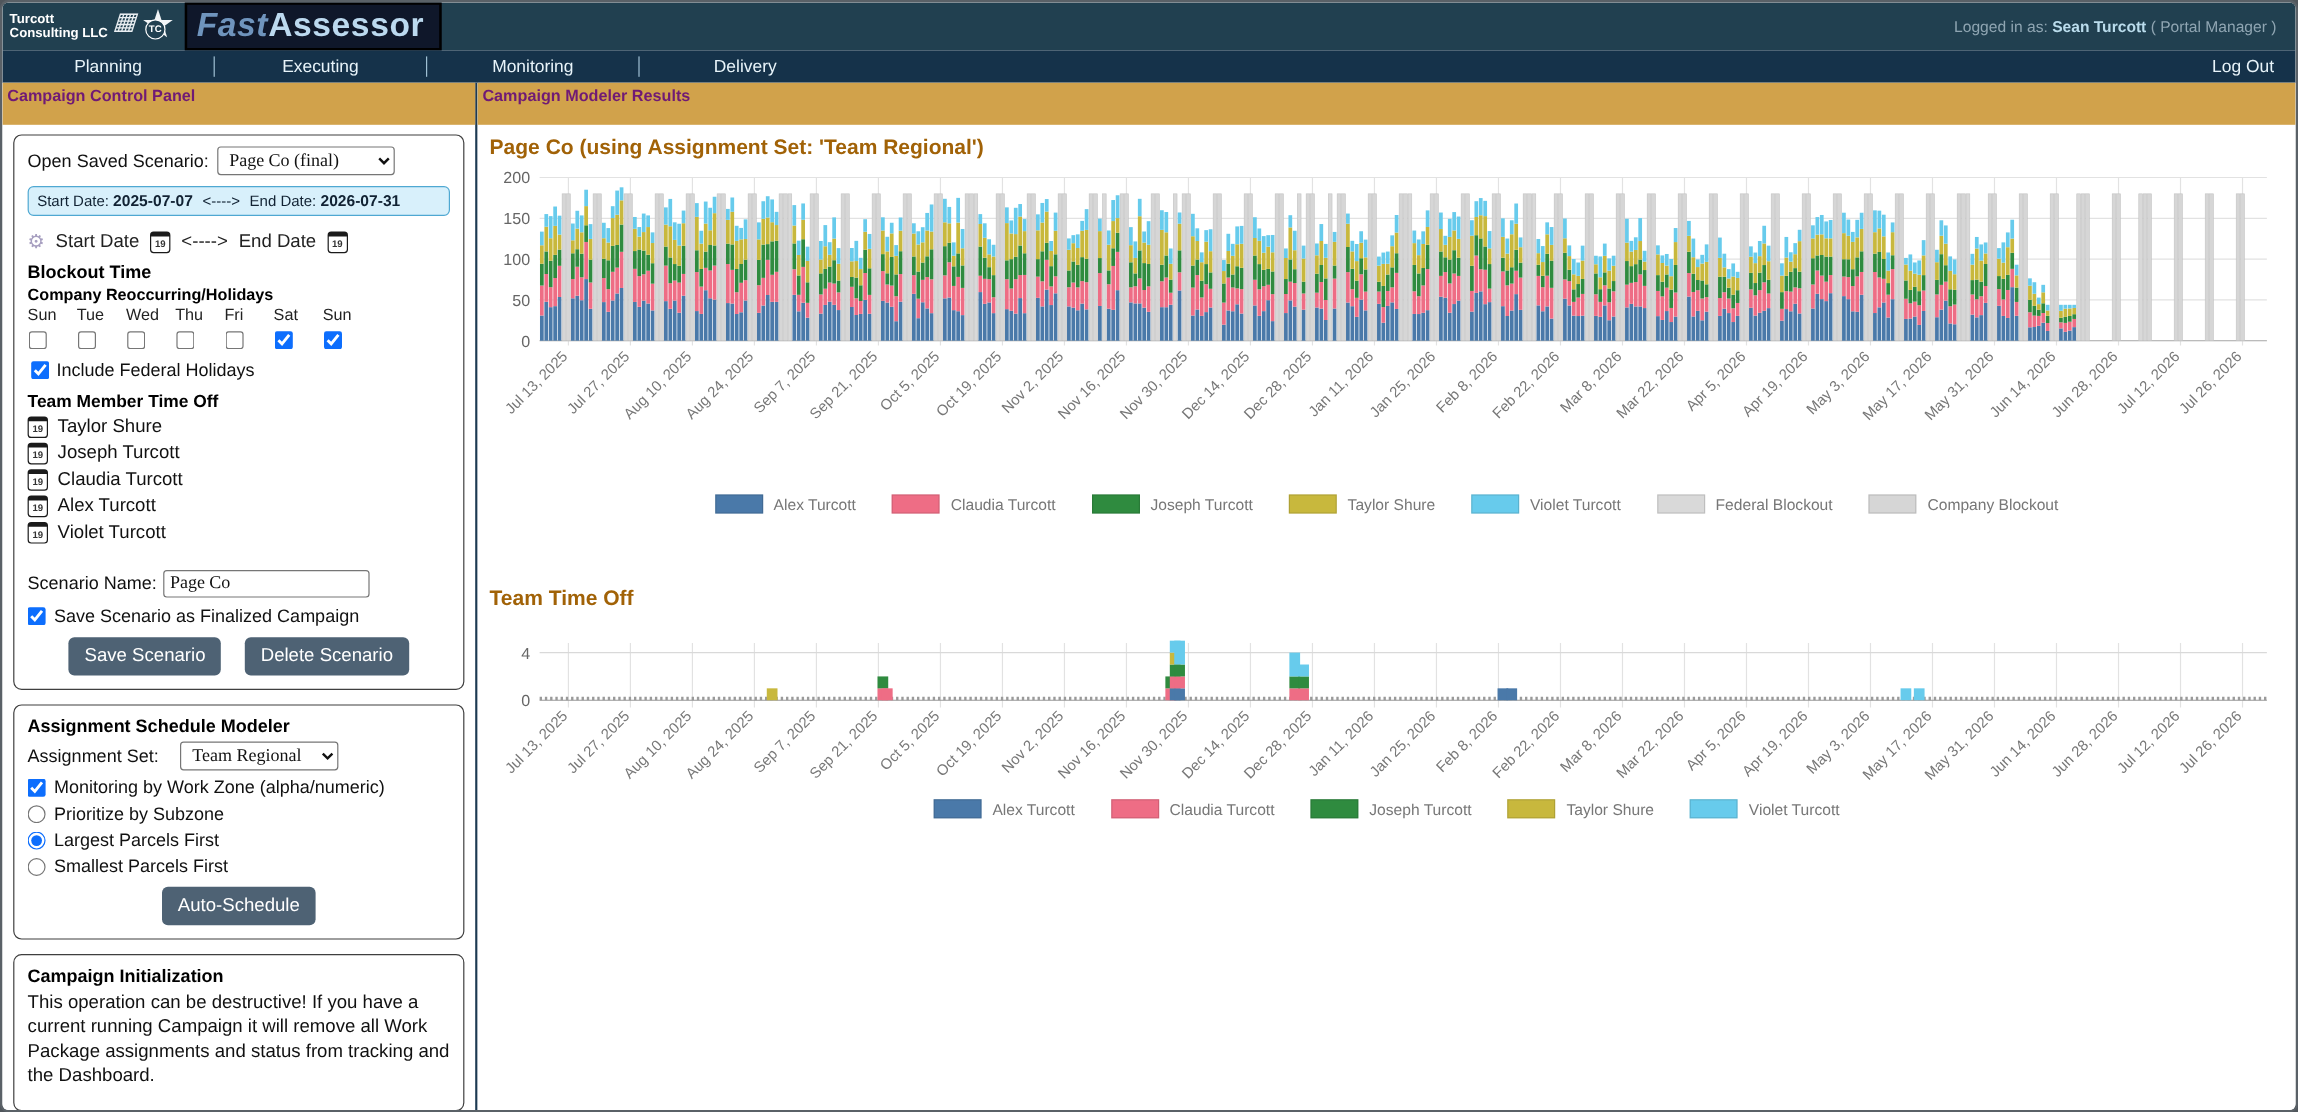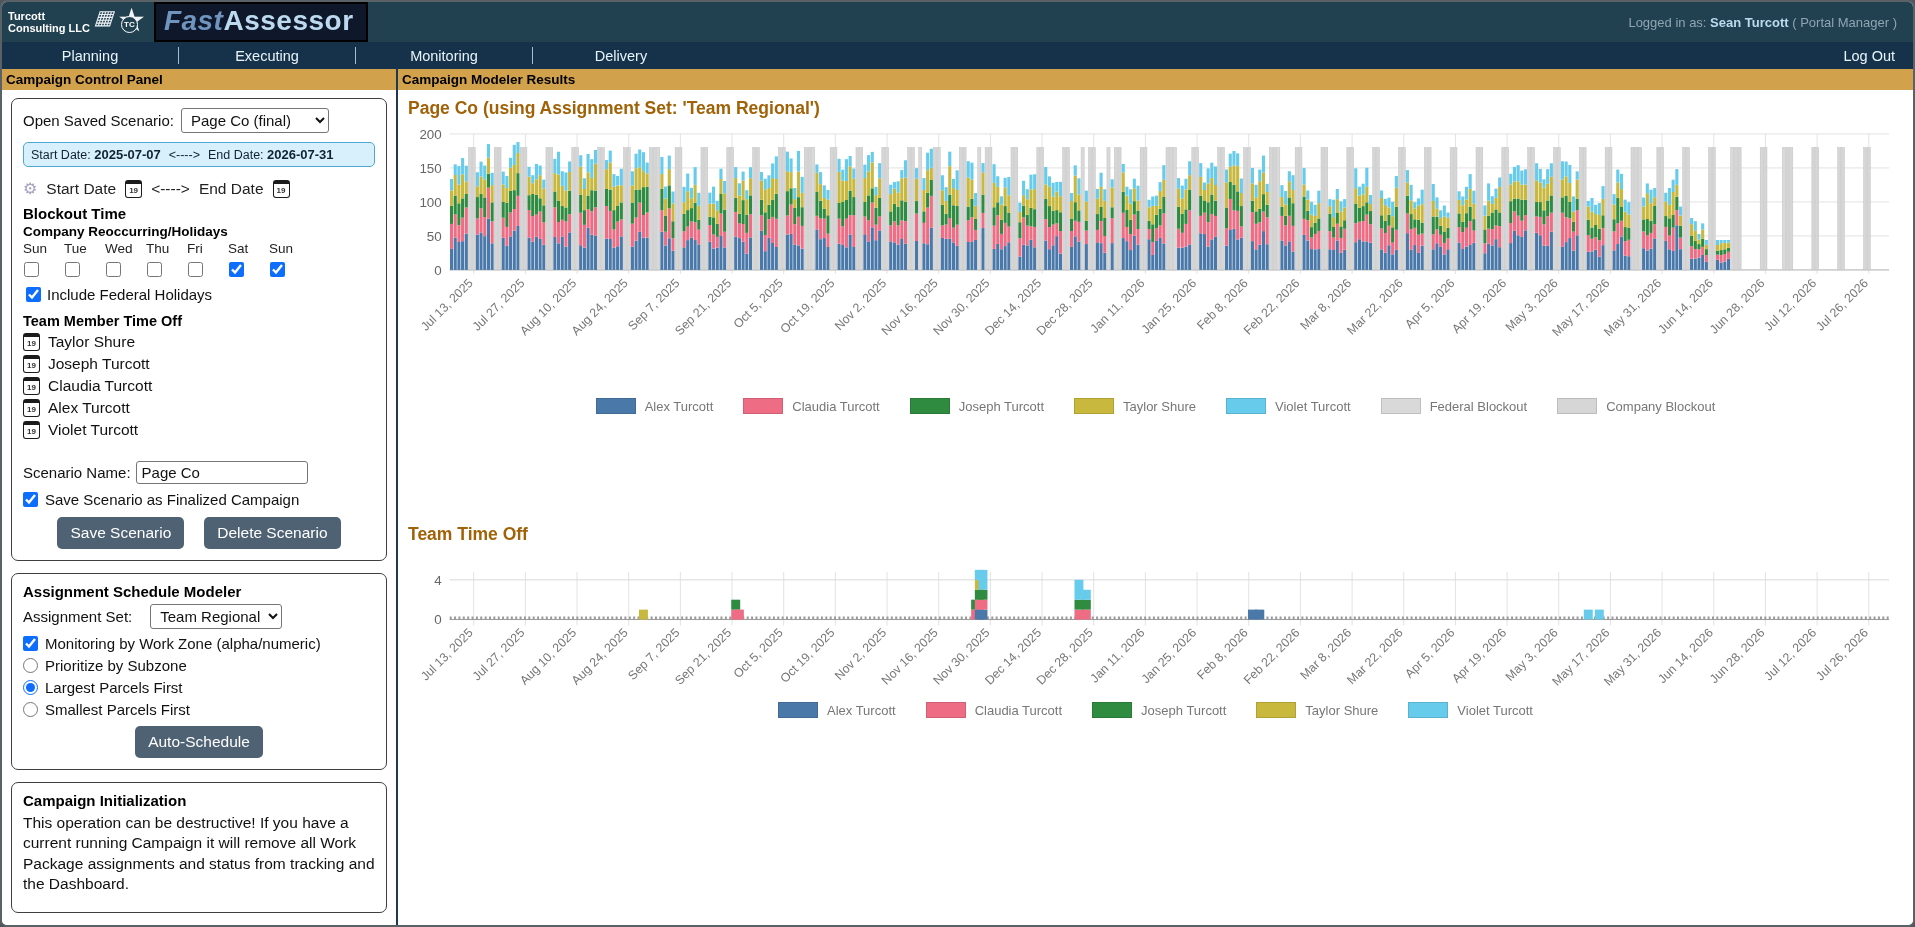--- a/index.html
+++ b/index.html
@@ -19,27 +19,27 @@
   .login{font-size:13px;color:#8fa5b2;}
   .login .user{color:#badcec;font-weight:bold;}
   .navbar{height:27px;background:#15324a;display:flex;align-items:center;color:#e8f4fa;font-size:14.5px;flex:0 0 auto;}
   .nav-item{width:176px;text-align:center;cursor:pointer;}
   .nav-sep{width:1px;height:17px;background:#9fc0d4;}
   .logout{margin-left:auto;padding-right:18px;cursor:pointer;}
   
   .content{flex:1 1 auto;display:flex;min-height:0;}
   .left-col{width:394px;flex:0 0 auto;border-right:2px solid #1d3a52;display:flex;flex-direction:column;background:#fff;}
   .right-col{flex:1 1 auto;display:flex;flex-direction:column;min-width:0;background:#fff;}
-  .gold{height:21px;background:#d1a24b;color:#000000;font-weight:bold;font-size:13.5px;line-height:21px;padding-left:4px;flex:0 0 auto;}
+  .gold{height:35px;background:#d1a24b;color:#701a75;font-weight:bold;font-size:13.5px;line-height:21px;padding-left:4px;flex:0 0 auto;}
   
   .left-body{flex:1;overflow:hidden;padding:8px 9px;}
   .box{border:1px solid #3f3f3f;border-radius:7px;padding:9px 11px;margin-bottom:12px;background:#fff;}
   .row{display:flex;align-items:center;gap:7px;}
   .lbl{font-size:15px;color:#111;}
-  select,input[type=text]{font-size:15px;border:1px solid #767676;border-radius:3px;padding:2px 5px;color:#111;background:#fff;font-family:Liberation Sans, sans-serif;}
+  select,input[type=text]{font-size:15px;border:1px solid #767676;border-radius:3px;padding:2px 5px;color:#111;background:#fff;font-family:Liberation Serif, serif;}
   input[type=checkbox],input[type=radio]{accent-color:#0d6efd;width:15px;height:15px;margin:0;}
   .infobox{margin:9px 0 4px 0;background:#d8f0fb;border:1px solid #4fa8d2;border-radius:5px;padding:4px 7px;font-size:12.5px;color:#123;display:flex;gap:8px;align-items:center;white-space:nowrap;}
   .infobox b{font-size:13px;}
   .picker-row{margin:12px 0 6px 0;display:flex;align-items:center;gap:9px;font-size:15.5px;color:#222;}
   .gear{color:#a79fc0;font-size:16px;cursor:pointer;}
   .cal{display:inline-flex;align-items:center;justify-content:center;width:15px;height:13px;border:1.5px solid #1b1b1b;border-top:4.5px solid #1b1b1b;border-radius:3px;font-size:8px;font-weight:bold;color:#333;background:#fff;cursor:pointer;flex:0 0 auto;}
   .sec-title{font-size:15px;font-weight:bold;margin:7px 0 2px 0;color:#000;}
   .sub-title{font-size:13.5px;font-weight:bold;color:#000;margin:2px 0 1px 0;}
   .days-grid{display:flex;margin-top:2px;}
   .day-cell{width:41px;display:flex;flex-direction:column;align-items:flex-start;gap:6px;font-size:13.5px;color:#222;}
@@ -1660,21 +1660,21 @@
                 <span class="swatch" style="background: rgb(217, 217, 217);"></span>
                 <span>Federal Blockout</span>
               </div>
               <div class="legend-item">
                 <span class="swatch" style="background: rgb(214, 214, 214);"></span>
                 <span>Company Blockout</span>
               </div>
             </div>
         </div>
 
-        <div style="margin-top:110px;">
+        <div style="margin-top:60px;">
           <div class="chart-title">Team Time Off</div>
           <svg id="chart2" width="1489" height="150" viewBox="0 0 1500 151">
               <line x1="66.16666666666667" y1="22" x2="66.16666666666667" y2="76" stroke="#e2e2e2" stroke-width="1"></line>
               <text transform="translate(66.16666666666667,84) rotate(-45)" text-anchor="end" font-size="12.5" fill="#777" font-family="Liberation Sans, sans-serif">Jul 13, 2025</text>
               <line x1="118.21794871794873" y1="22" x2="118.21794871794873" y2="76" stroke="#e2e2e2" stroke-width="1"></line>
               <text transform="translate(118.21794871794873,84) rotate(-45)" text-anchor="end" font-size="12.5" fill="#777" font-family="Liberation Sans, sans-serif">Jul 27, 2025</text>
               <line x1="170.26923076923077" y1="22" x2="170.26923076923077" y2="76" stroke="#e2e2e2" stroke-width="1"></line>
               <text transform="translate(170.26923076923077,84) rotate(-45)" text-anchor="end" font-size="12.5" fill="#777" font-family="Liberation Sans, sans-serif">Aug 10, 2025</text>
               <line x1="222.32051282051282" y1="22" x2="222.32051282051282" y2="76" stroke="#e2e2e2" stroke-width="1"></line>
               <text transform="translate(222.32051282051282,84) rotate(-45)" text-anchor="end" font-size="12.5" fill="#777" font-family="Liberation Sans, sans-serif">Aug 24, 2025</text>

